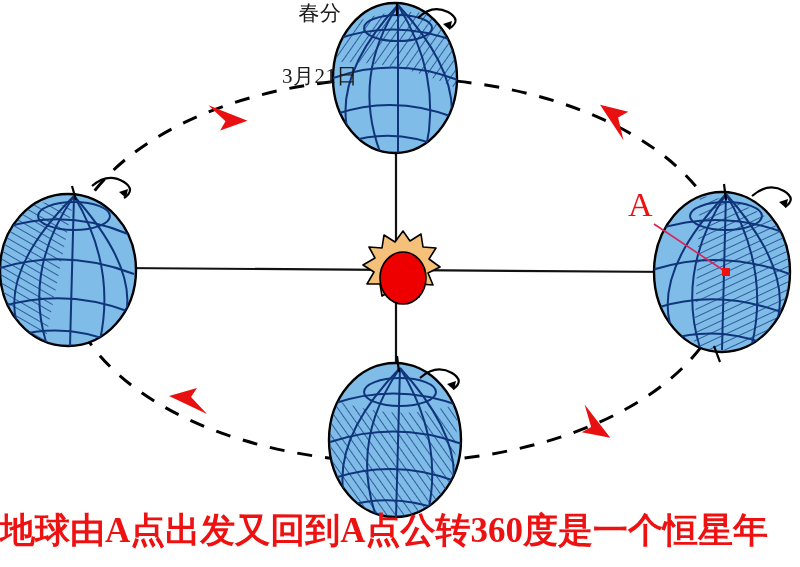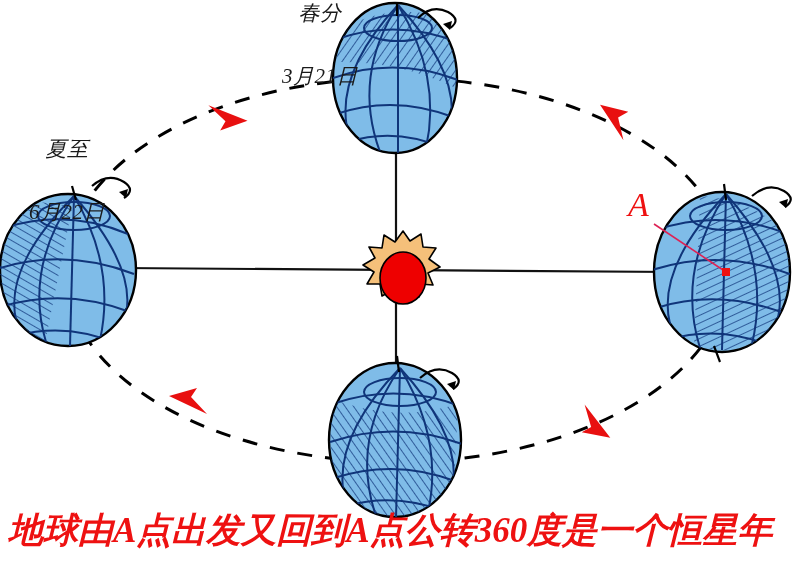--- a/index.html
+++ b/index.html
@@ -12,21 +12,20 @@
     height: 567px;
     position: relative;
     overflow: hidden;
     font-family: "Liberation Serif", "DejaVu Serif", serif;
   }
   #stage {
     position: absolute;
     left: 0; top: 0;
     width: 800px;
     height: 567px;
-    font-style: italic;
   }
   svg.diagram {
     position: absolute;
     left: 0; top: 0;
     width: 800px;
     height: 567px;
     display: block;
   }
   .lbl {
     position: absolute;
@@ -51,21 +50,21 @@
     left: 628px;
     top: 188px;
     font-family: "Liberation Serif", "DejaVu Serif", serif;
     font-size: 34px;
     color: #ee1111;
     line-height: 1;
   }
 
   #caption {
     position: absolute;
-    left: 8px;
+    left: 0;
     top: 512px;
     width: 724px;
     text-align: center;
     color: #ee1111;
     font-family: "Liberation Serif", "DejaVu Serif", serif;
     font-size: 35px;
     font-weight: bold;
     letter-spacing: 0px;
     line-height: 1.1;
     white-space: nowrap;
@@ -231,24 +230,20 @@
 
       <path d="M578,412 l38,18 l-28,8 l6,-9 z" fill="#e81010" transform="rotate(27 597 422)"></path>
     </g>
   </svg>
 
   <div class="lbl" id="label-spring">
     <span class="season">春分</span>
     <span class="date">3月21日</span>
   </div>
 
-  <div class="lbl" id="label-summer">
-    <span class="season">夏至</span>
-    <span class="date">6月22日</span>
-  </div>
 
 
 
   <div id="point-a-label">A</div>
 
   <div id="caption">地球由A点出发又回到A点公转360度是一个恒星年</div>
 
 </div>
 
 </body></html>

